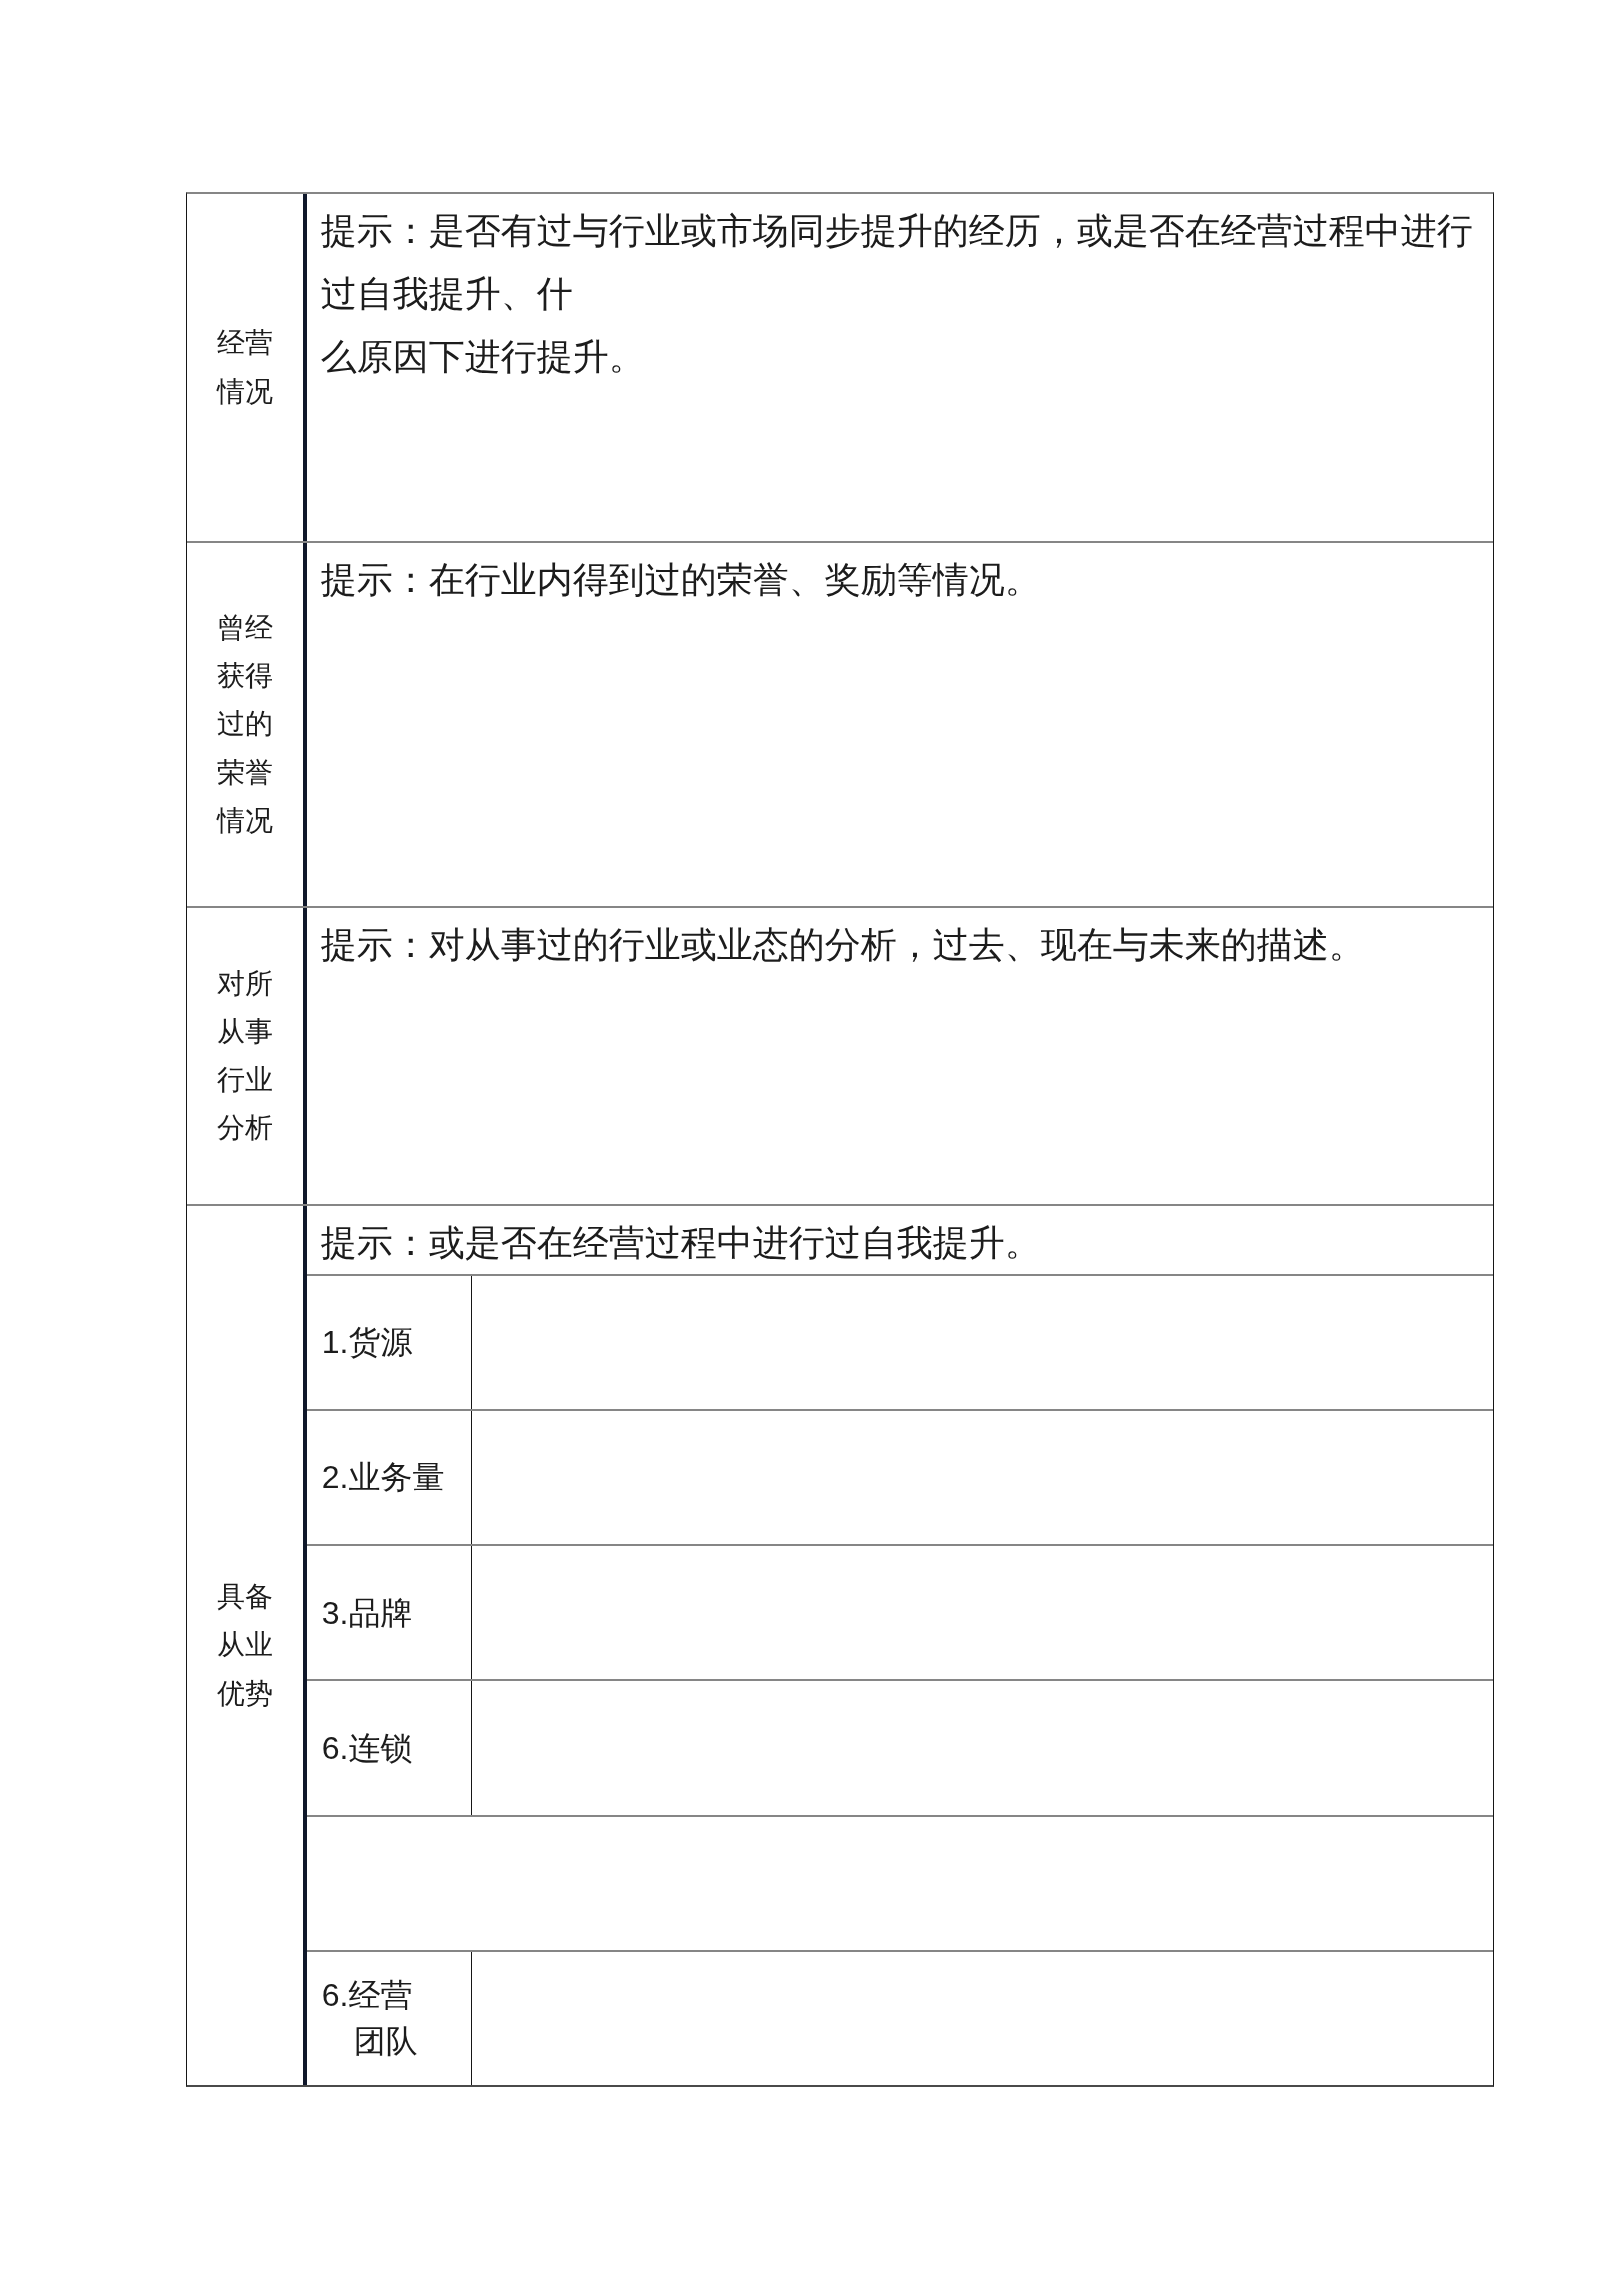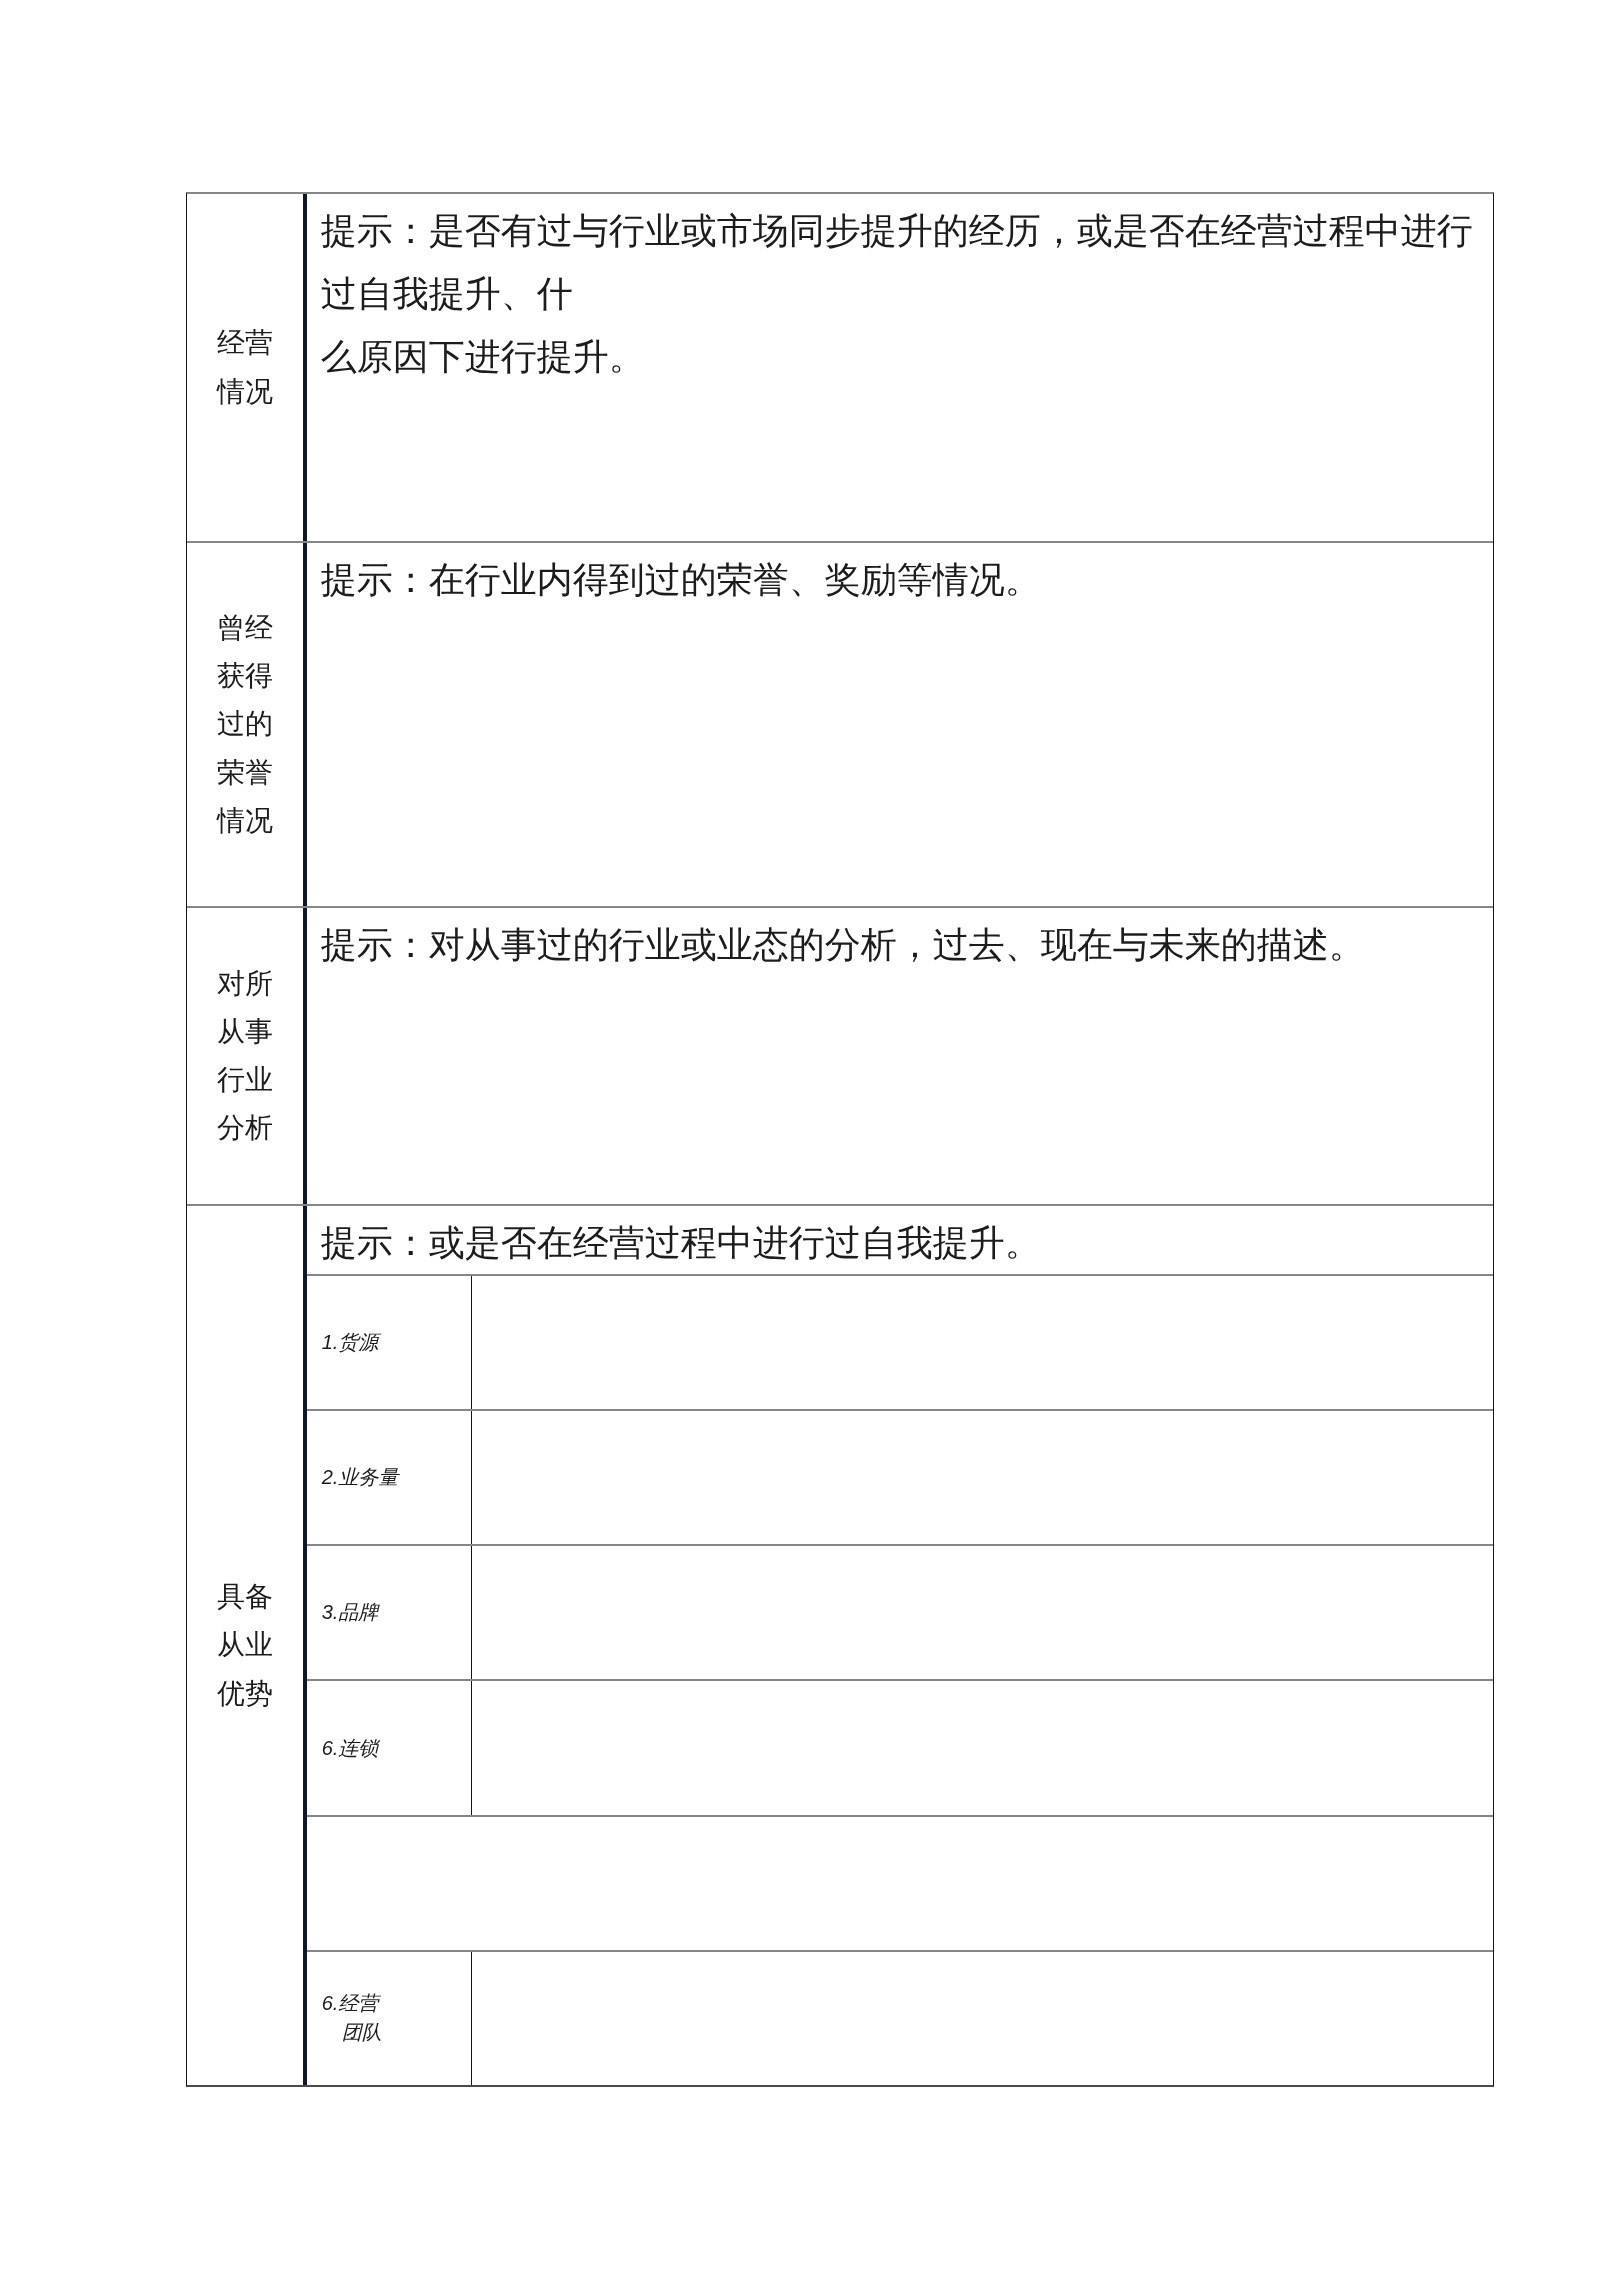--- a/index.html
+++ b/index.html
@@ -72,24 +72,23 @@
     display: flex;
     border-bottom: 2px solid #868686;
   }
   .subrow:last-child { border-bottom: none; }
   .sublabel {
     flex: 0 0 165px;
     border-right: 1px solid #161616;
     display: flex;
     align-items: center;
     padding-left: 14.7px;
-    font-size: 20px;
+    font-size: 32px;
     line-height: 1.45;
     white-space: pre-line;
-    font-style: italic;
   }
   .subanswer { flex: 1; }
 </style>
 </head>
 <body>
 
 <div class="page">
   <div class="form-table">
 
     <div class="sec sec-1">

